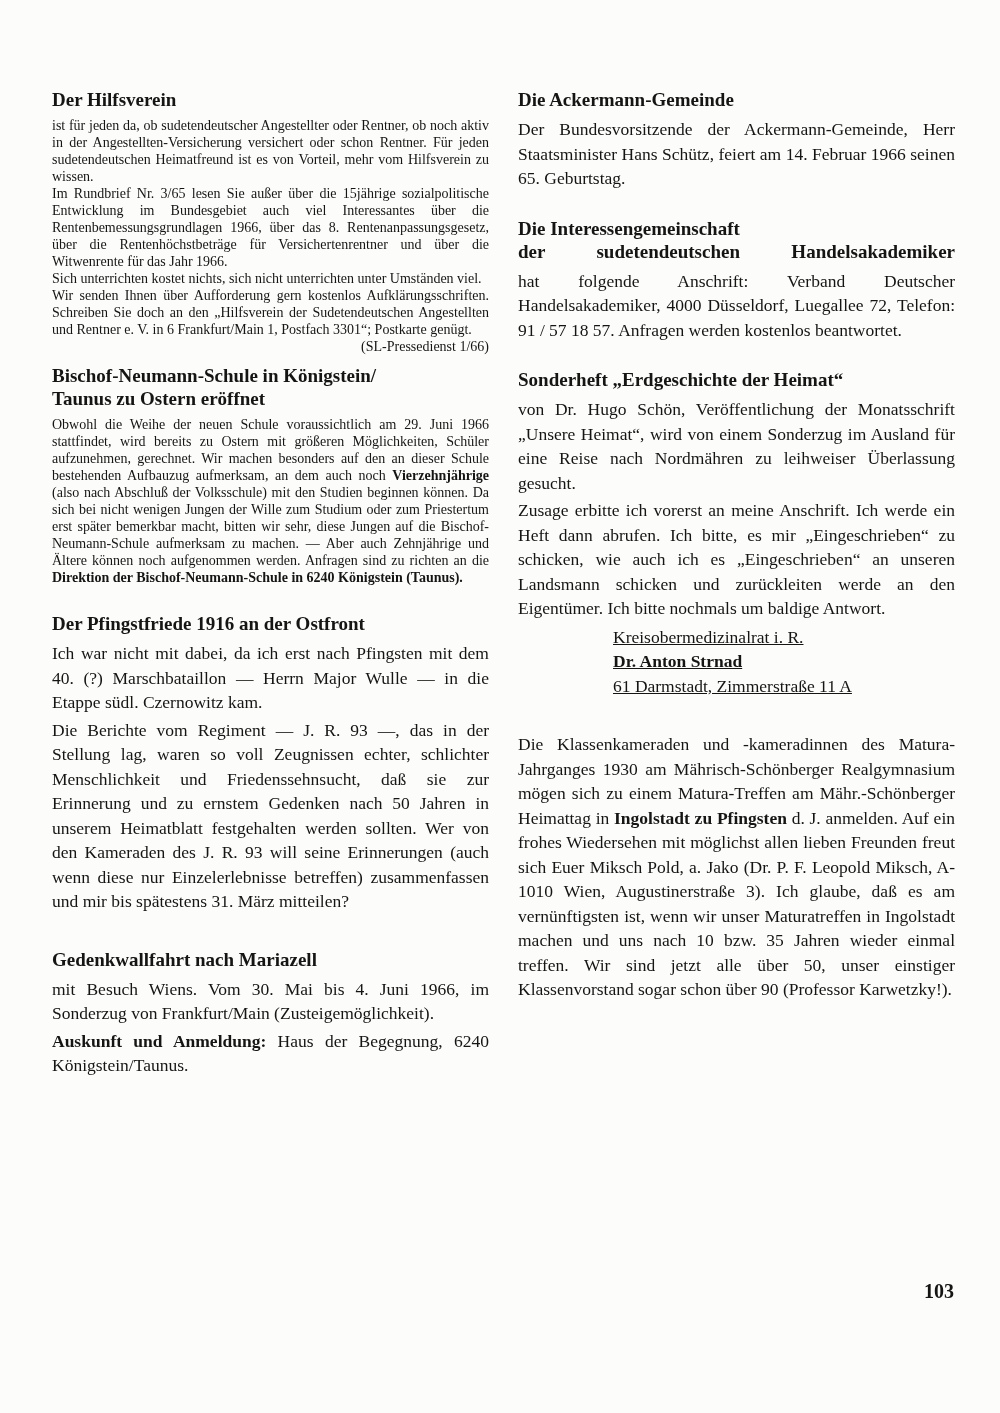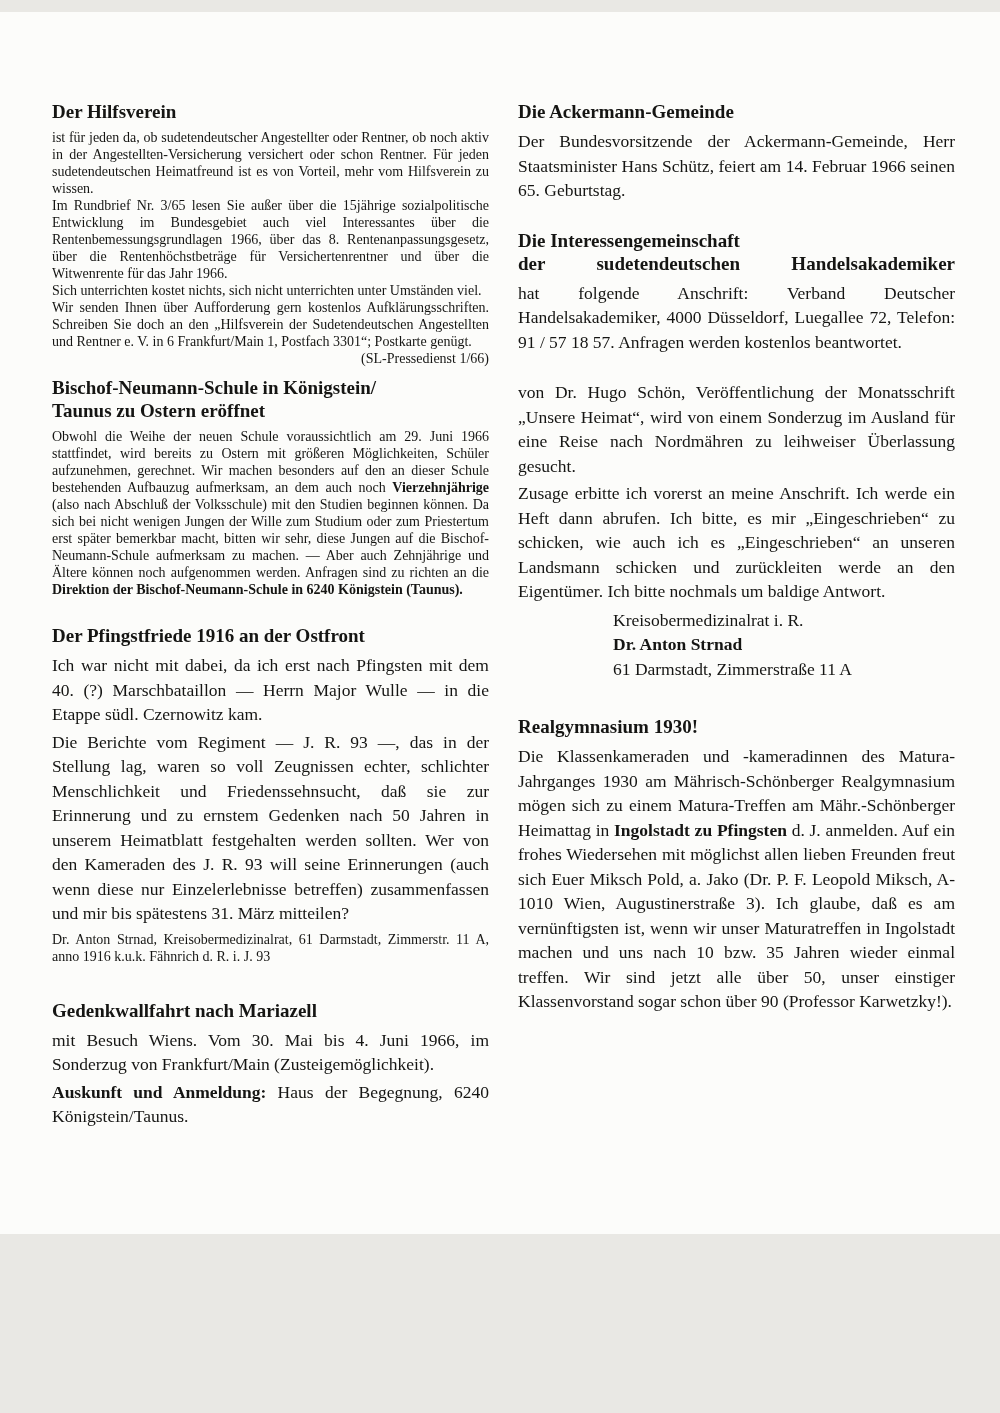--- a/index.html
+++ b/index.html
@@ -1,21 +1,21 @@
 <!DOCTYPE html>
 <html lang="de"><head>
 <meta charset="utf-8">
 <style>
   * { margin: 0; padding: 0; box-sizing: border-box; }
   html, body { background: #e9e8e4; }
   .page {
     position: relative;
     width: 1000px;
-    height: 1222px;
-    margin: 12px auto;
+    height: 1413px;
+    margin: 0 auto;
     background: #fcfcfa;
     color: #151513;
     font-family: "Liberation Serif", "DejaVu Serif", serif;
     padding: 88px 45px 0 52px;
     overflow: hidden;
   }
   .columns { display: flex; gap: 29px; }
   .col { width: 437px; flex: 0 0 437px; }
 
   .article { margin-bottom: 26px; }
@@ -45,21 +45,21 @@
   .credit { float: right; }
 
   .fineprint {
     font-size: 14px;
     line-height: 17px;
     text-align: justify;
     margin-top: 5px;
   }
 
   .signature { margin-top: 4px; padding-left: 95px; font-size: 17.5px; line-height: 24.5px; }
-  .signature div { white-space: nowrap; }
+  .signature div { white-space: nowrap; text-decoration: underline; }
 
   .gap-large { margin-top: 34px; }
 
   .page-number {
     position: absolute;
     top: 1280px;
     right: 46px;
     font-size: 20px;
     font-weight: bold;
   }
@@ -85,21 +85,20 @@
             <span class="title-line">Bischof-Neumann-Schule in Königstein/</span>
             <span class="title-line">Taunus zu Ostern eröffnet</span>
           </h2>
         <p class="small"><span>Obwohl die Weihe der neuen Schule voraussichtlich am 29. Juni 1966 stattfindet, wird bereits zu Ostern mit größeren Möglichkeiten, Schüler aufzunehmen, gerechnet. Wir machen besonders auf den an dieser Schule bestehenden Aufbauzug aufmerksam, an dem auch noch </span><span class="bold">Vierzehnjährige</span><span> (also nach Abschluß der Volksschule) mit den Studien beginnen können. Da sich bei nicht wenigen Jungen der Wille zum Studium oder zum Priestertum erst später bemerkbar macht, bitten wir sehr, diese Jungen auf die Bischof-Neumann-Schule aufmerksam zu machen. — Aber auch Zehnjährige und Ältere können noch aufgenommen werden. Anfragen sind zu richten an die </span><span class="bold">Direktion der Bischof-Neumann-Schule in 6240 Königstein (Taunus).</span></p>
       </section>
 
       <section class="article">
         <h2 class="article-title">Der Pfingstfriede 1916 an der Ostfront</h2>
         <p class="body">Ich war nicht mit dabei, da ich erst nach Pfingsten mit dem 40. (?) Marschbataillon — Herrn Major Wulle — in die Etappe südl. Czernowitz kam.</p>
         <p class="body">Die Berichte vom Regiment — J. R. 93 —, das in der Stellung lag, waren so voll Zeugnissen echter, schlichter Menschlichkeit und Friedenssehnsucht, daß sie zur Erinnerung und zu ernstem Gedenken nach 50 Jahren in unserem Heimatblatt festgehalten werden sollten. Wer von den Kameraden des J. R. 93 will seine Erinnerungen (auch wenn diese nur Einzelerlebnisse betreffen) zusammenfassen und mir bis spätestens 31. März mitteilen?</p>
-        <p class="fineprint">Dr. Anton Strnad, Kreisobermedizinalrat, 61 Darmstadt, Zimmerstr. 11 A, anno 1916 k.u.k. Fähnrich d. R. i. J. 93</p>
       </section>
 
       <section class="article gap-large">
         <h2 class="article-title">Gedenkwallfahrt nach Mariazell</h2>
         <p class="body">mit Besuch Wiens. Vom 30. Mai bis 4. Juni 1966, im Sonderzug von Frankfurt/Main (Zusteigemöglichkeit).</p>
         <p class="body"><span class="bold">Auskunft und Anmeldung:</span><span> Haus der Begegnung, 6240 Königstein/Taunus.</span></p>
       </section>
 
     </div>
 
@@ -112,31 +111,31 @@
 
       <section class="article">
         <h2 class="article-title">
             <span class="title-line">Die Interessengemeinschaft</span>
             <span class="title-line title-justify">der sudetendeutschen Handelsakademiker</span>
           </h2>
         <p class="body">hat folgende Anschrift: Verband Deutscher Handelsakademiker, 4000 Düsseldorf, Luegallee 72, Telefon: 91 / 57 18 57. Anfragen werden kostenlos beantwortet.</p>
       </section>
 
       <section class="article">
+        <h2 class="article-title">Sonderheft „Erdgeschichte der Heimat“</h2>
         <p class="body">von Dr. Hugo Schön, Veröffentlichung der Monatsschrift „Unsere Heimat“, wird von einem Sonderzug im Ausland für eine Reise nach Nordmähren zu leihweiser Überlassung gesucht.</p>
         <p class="body">Zusage erbitte ich vorerst an meine Anschrift. Ich werde ein Heft dann abrufen. Ich bitte, es mir „Eingeschrieben“ zu schicken, wie auch ich es „Eingeschrieben“ an unseren Landsmann schicken und zurückleiten werde an den Eigentümer. Ich bitte nochmals um baldige Antwort.</p>
         <div class="signature">
           <div>Kreisobermedizinalrat i. R.</div>
           <div class="bold">Dr. Anton Strnad</div>
           <div>61 Darmstadt, Zimmerstraße 11 A</div>
         </div>
       </section>
 
       <section class="article gap-large">
-        <h2 class="article-title">Realgymnasium 1930!</h2>
         <p class="body"><span>Die Klassenkameraden und -kameradinnen des Matura-Jahrganges 1930 am Mährisch-Schönberger Realgymnasium mögen sich zu einem Matura-Treffen am Mähr.-Schönberger Heimattag in </span><span class="bold">Ingolstadt zu Pfingsten</span><span> d. J. anmelden. Auf ein frohes Wiedersehen mit möglichst allen lieben Freunden freut sich Euer Miksch Pold, a. Jako (Dr. P. F. Leopold Miksch, A-1010 Wien, Augustinerstraße 3). Ich glaube, daß es am vernünftigsten ist, wenn wir unser Maturatreffen in Ingolstadt machen und uns nach 10 bzw. 35 Jahren wieder einmal treffen. Wir sind jetzt alle über 50, unser einstiger Klassenvorstand sogar schon über 90 (Professor Karwetzky!).</span></p>
       </section>
 
     </div>
   </div>
 
   <div class="page-number">103</div>
 </div>
 
 </body></html>

